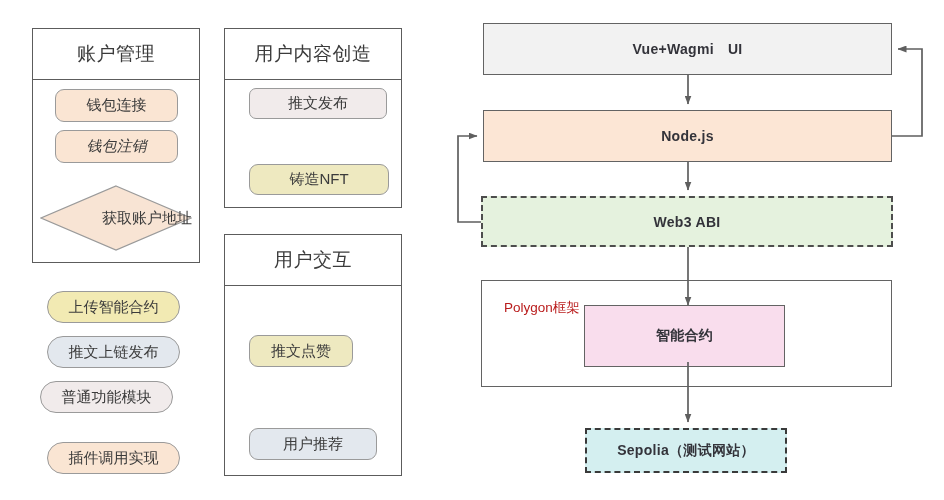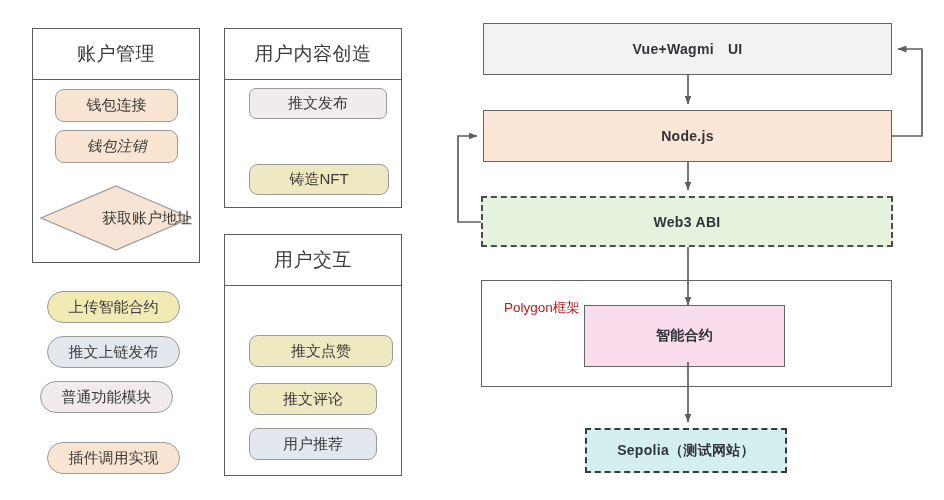--- a/index.html
+++ b/index.html
@@ -148,23 +148,22 @@
   <div class="abs pill" style="left:249px; top:88px; width:138px; height:31px; background:#f1ebeb;border-radius:7px;">推文发布</div>
 
 
   <div class="abs pill" style="left:249px; top:164px; width:140px; height:31px; background:#eee9c0;">铸造NFT</div>
 
   <div class="abs panel" style="left:224px; top:234px; width:178px; height:242px;">
     <div class="panel-header" style="height:50px;">用户交互</div>
   </div>
 
 
-  <div class="abs pill" style="left:249px; top:335px; width:144px; height:32px; background:#eee9c0;">推文点赞</div>
-
-  <div class="abs pill" style="left:249px; top:383px; width:128px; height:32px; background:#eee9c0;">推文评论</div>
+  <div class="abs pill" style="left:249px; top:335px; width:104px; height:32px; background:#eee9c0;">推文点赞</div>
+
 
   <div class="abs pill" style="left:249px; top:428px; width:128px; height:32px; background:#e3e8ee;font-family:Liberation Serif, serif;">用户推荐</div>
 
   <div class="abs arch-box" style="left:483px; top:23px; width:409px; height:52px; background:#f2f2f2;">
     <span>Vue+Wagmi</span>
     <span class="spacer-gap"></span>
     <span>UI</span>
   </div>
 
   <div class="abs arch-box" style="left:483px; top:110px; width:409px; height:52px; background:#fce6d5;">Node.js</div>

